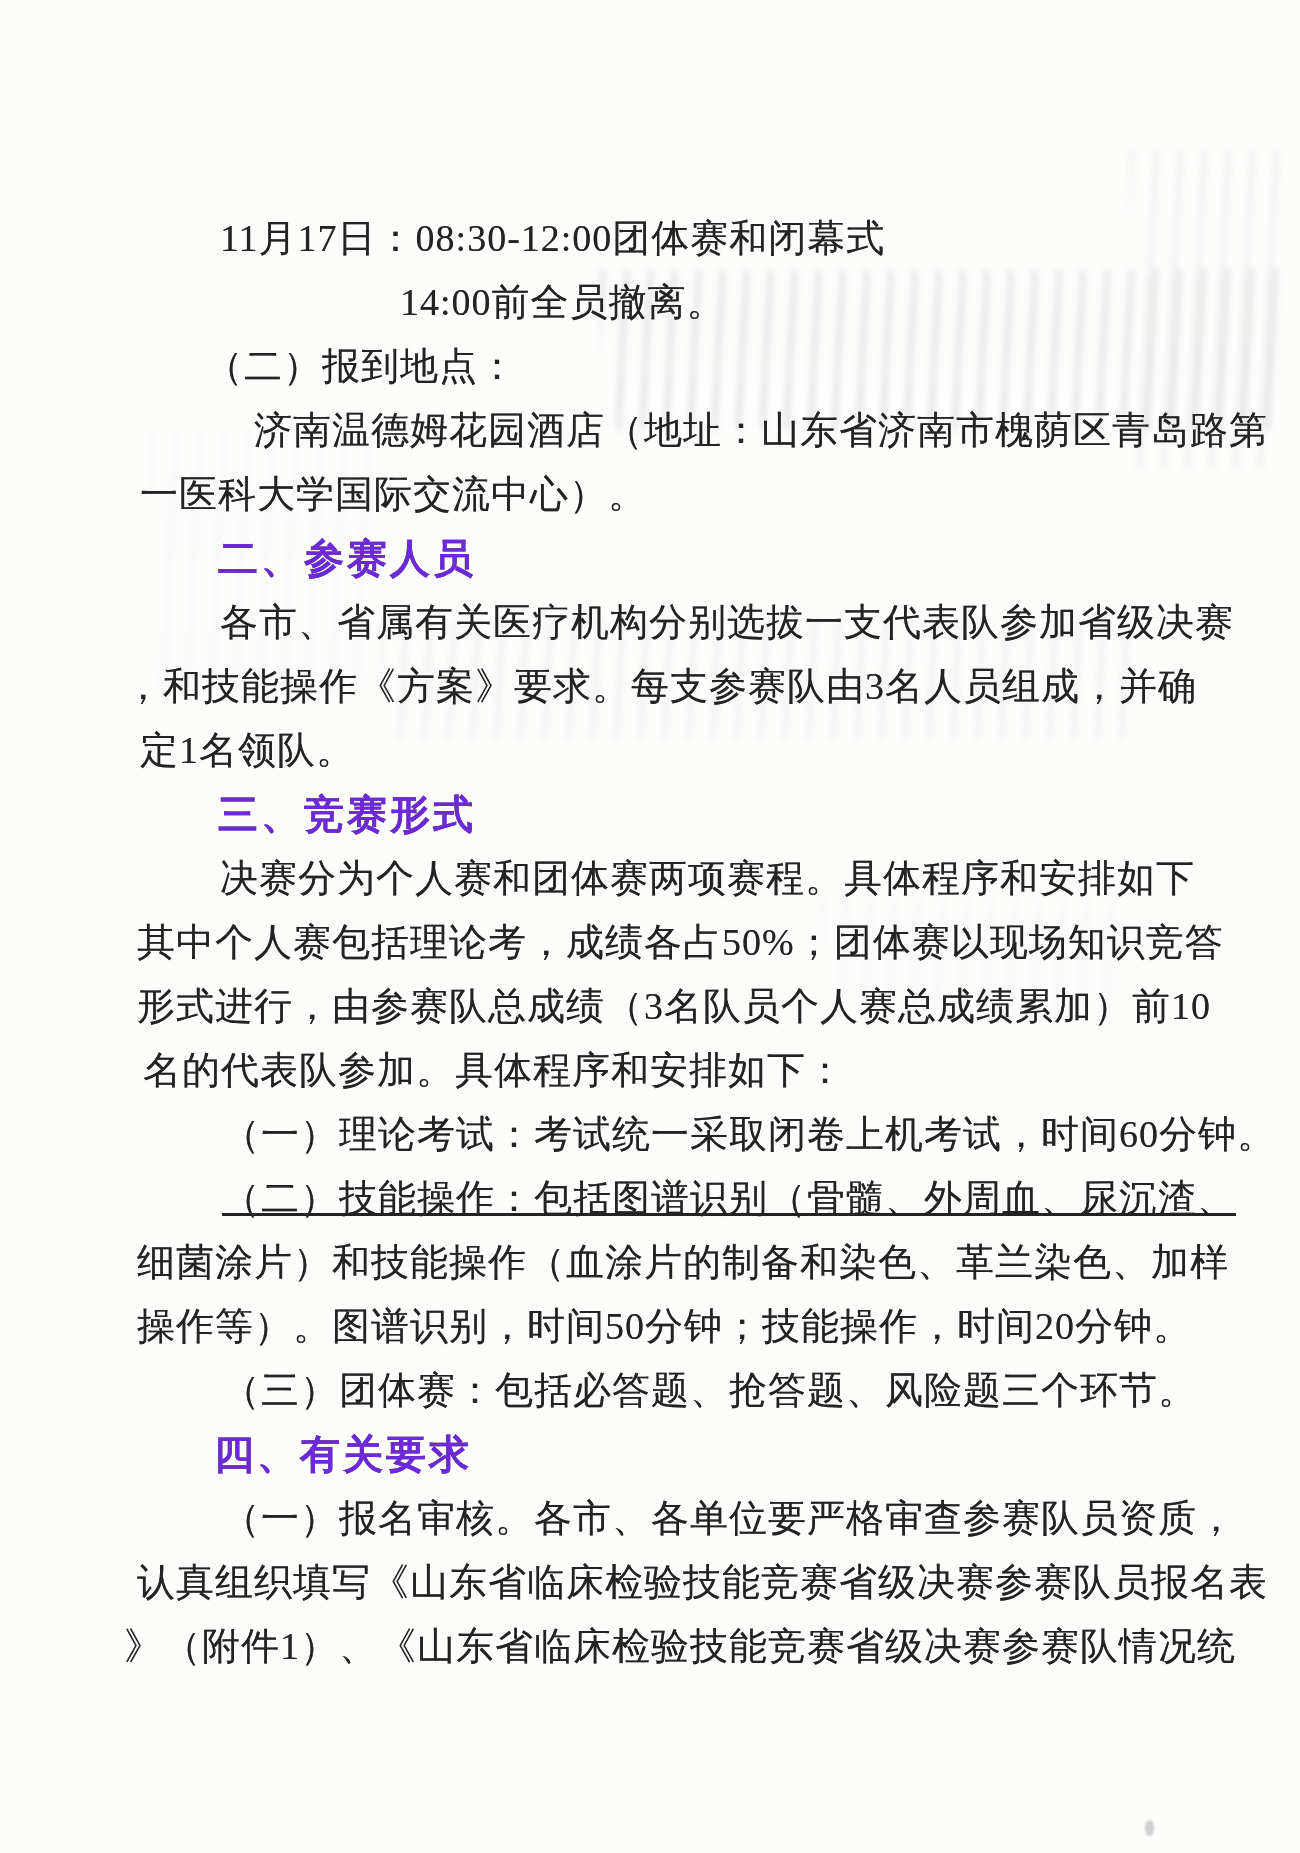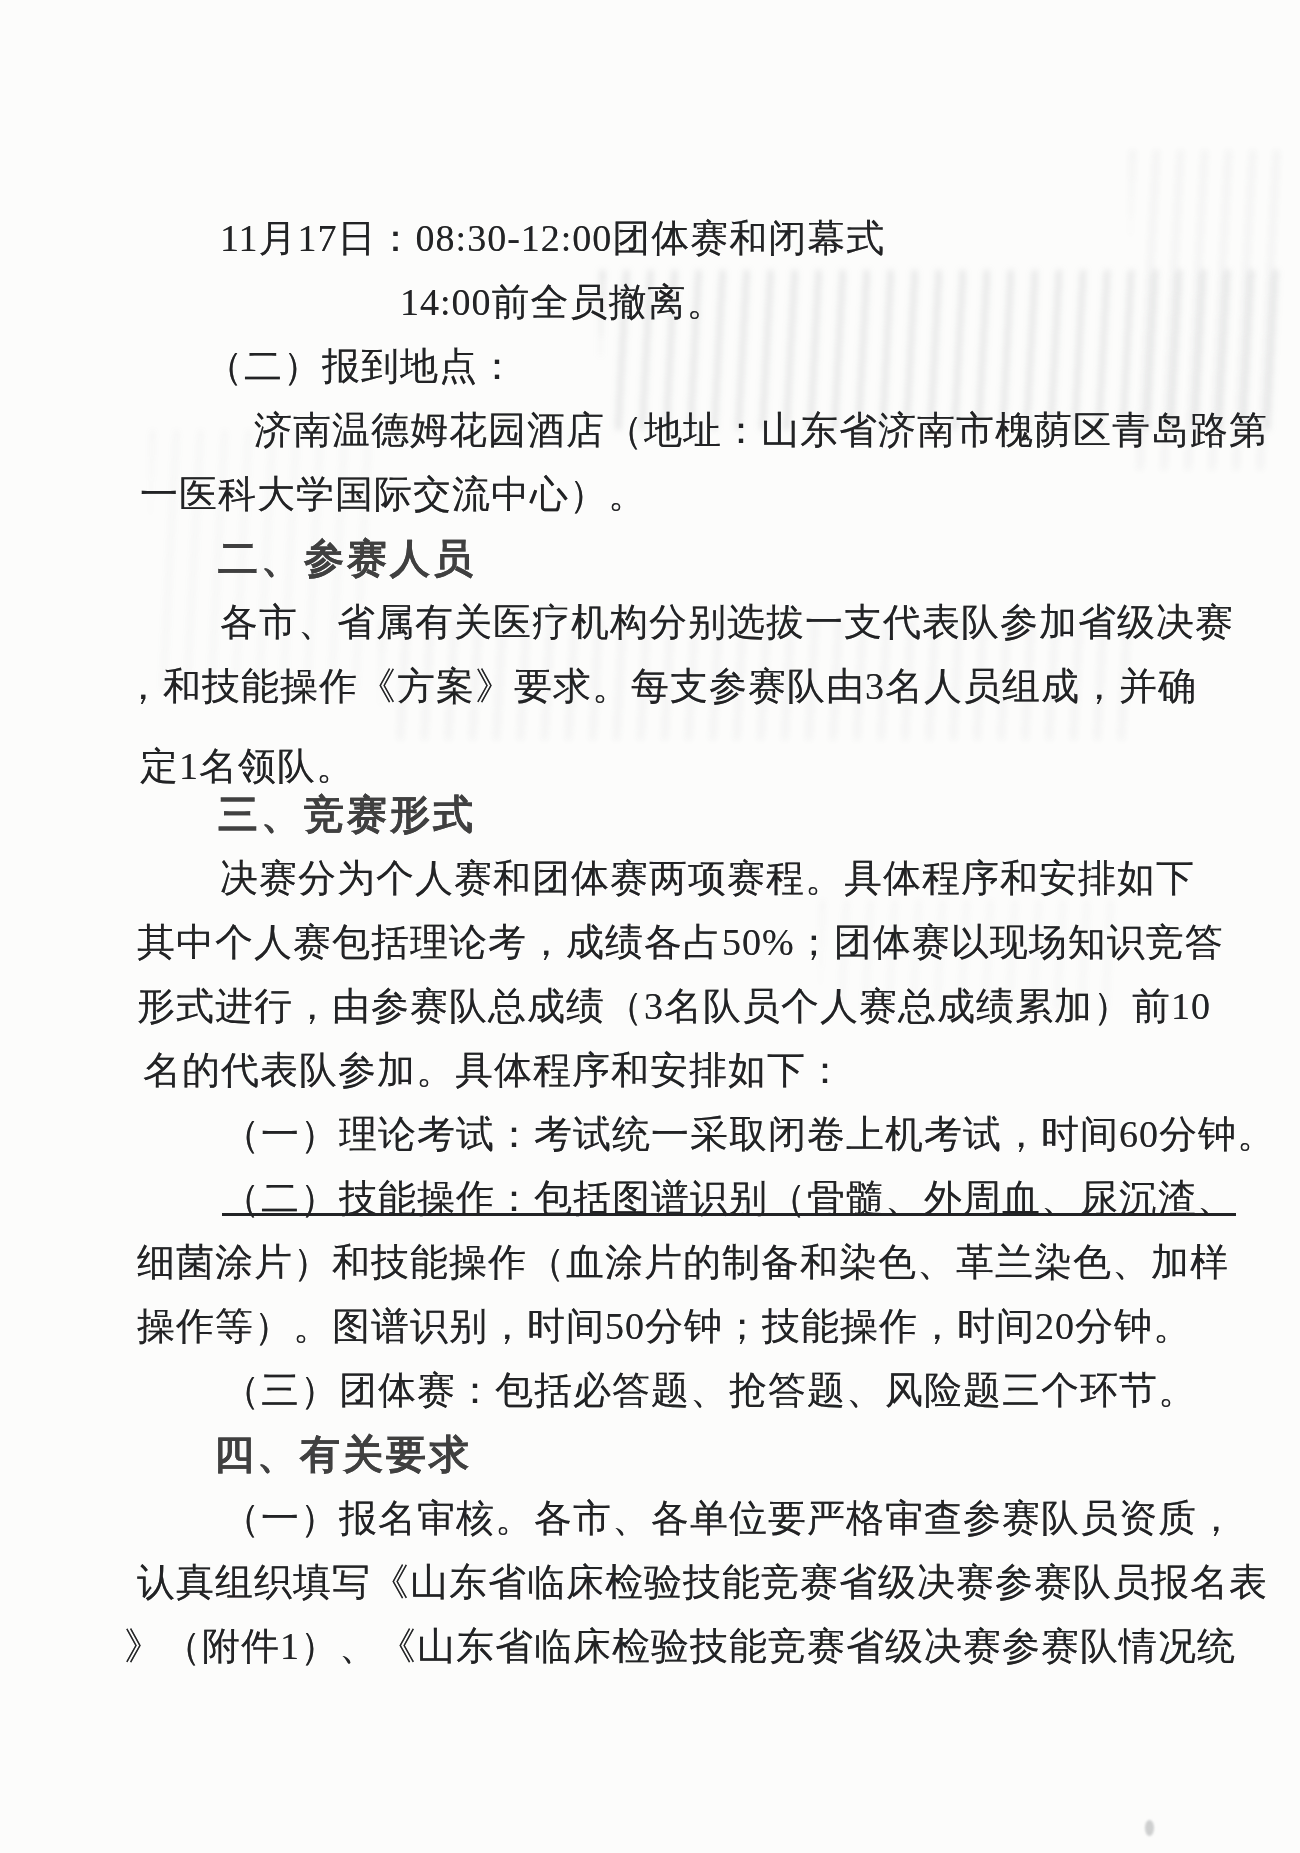--- a/index.html
+++ b/index.html
@@ -24,21 +24,21 @@
     line-height: 48px;
     color: #222325;
     letter-spacing: 1px;
     text-shadow: 0 0 0.5px rgba(20,20,20,0.55);
   }
   
   .line.heading {
     font-family: "Liberation Sans", sans-serif;
     font-weight: 700;
     font-size: 40px;
-    color: #404040;
+    color: #6d28d9;
     letter-spacing: 3px;
     text-shadow: 0 0 0.6px rgba(0,0,0,0.7);
   }
   
   .smudge {
     position: absolute;
     pointer-events: none;
     background: repeating-linear-gradient(
       93deg,
       rgba(125,128,133,0.20) 0px, rgba(125,128,133,0.20) 5px,
@@ -73,21 +73,21 @@
   <div class="line" style="left:220px; top:214px;">11月17日：08:30-12:00团体赛和闭幕式</div>
   <div class="line" style="left:400px; top:278px;">14:00前全员撤离。</div>
 
   <div class="line" style="left:205px; top:342px;">（二）报到地点：</div>
   <div class="line" style="left:220px; top:406px;margin-left:34px;">济南温德姆花园酒店（地址：山东省济南市槐荫区青岛路第</div>
   <div class="line" style="left:140px; top:470px;">一医科大学国际交流中心）。</div>
 
   <div class="line heading" style="left:218px; top:534px;">二、参赛人员</div>
   <div class="line" style="left:220px; top:598px;">各市、省属有关医疗机构分别选拔一支代表队参加省级决赛</div>
   <div class="line" style="left:124px; top:662px;">，和技能操作《方案》要求。每支参赛队由3名人员组成，并确</div>
-  <div class="line" style="left:140px; top:742px;text-align:center;">定1名领队。</div>
+  <div class="line" style="left:140px; top:726px;text-align:center;">定1名领队。</div>
 
   <div class="line heading" style="left:218px; top:790px;">三、竞赛形式</div>
   <div class="line" style="left:220px; top:854px;">决赛分为个人赛和团体赛两项赛程。具体程序和安排如下</div>
   <div class="line" style="left:137px; top:918px;">其中个人赛包括理论考，成绩各占50%；团体赛以现场知识竞答</div>
   <div class="line" style="left:137px; top:982px;">形式进行，由参赛队总成绩（3名队员个人赛总成绩累加）前10</div>
   <div class="line" style="left:143px; top:1046px;">名的代表队参加。具体程序和安排如下：</div>
 
   <div class="line" style="left:222px; top:1110px;">（一）理论考试：考试统一采取闭卷上机考试，时间60分钟。</div>
   <div class="line" style="left:222px; top:1174px;text-decoration:underline;">（二）技能操作：包括图谱识别（骨髓、外周血、尿沉渣、</div>
   <div class="line" style="left:137px; top:1238px;">细菌涂片）和技能操作（血涂片的制备和染色、革兰染色、加样</div>

